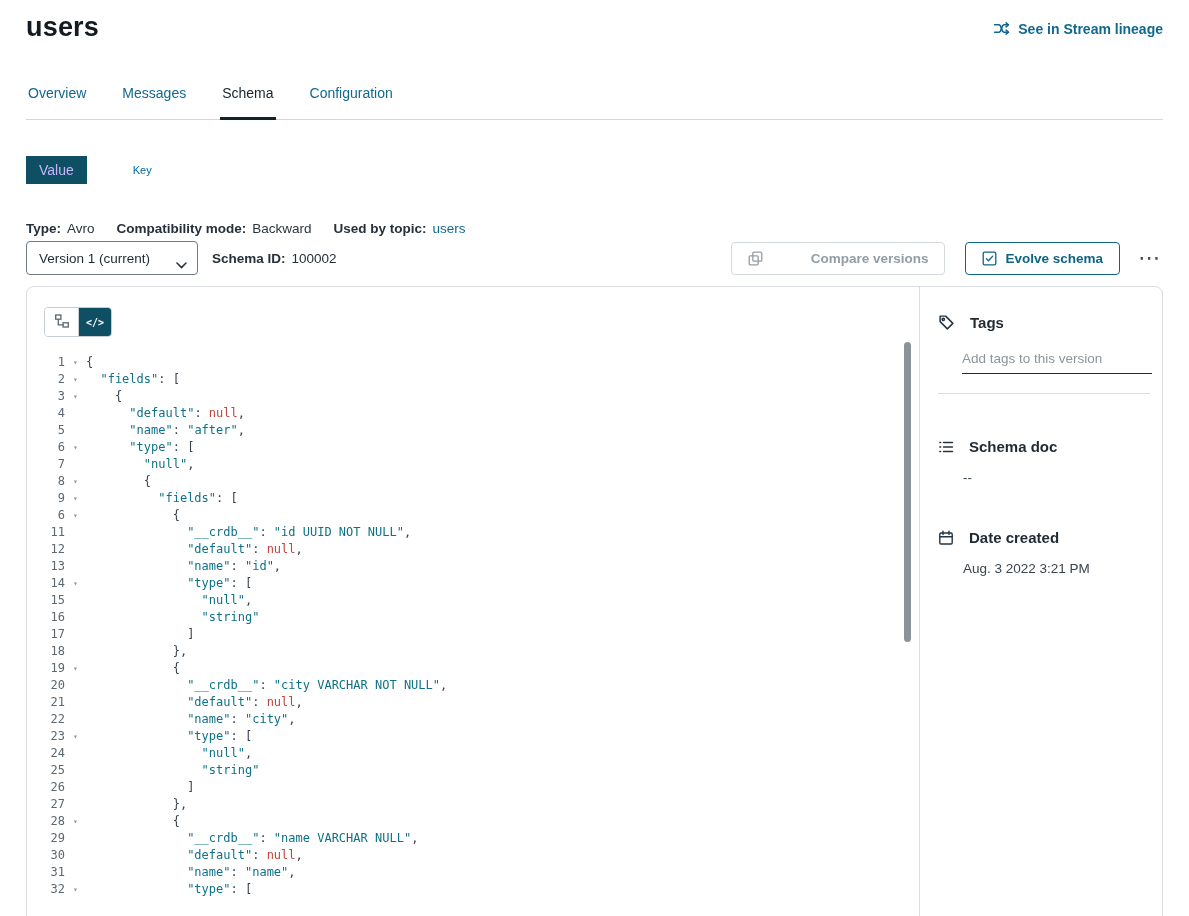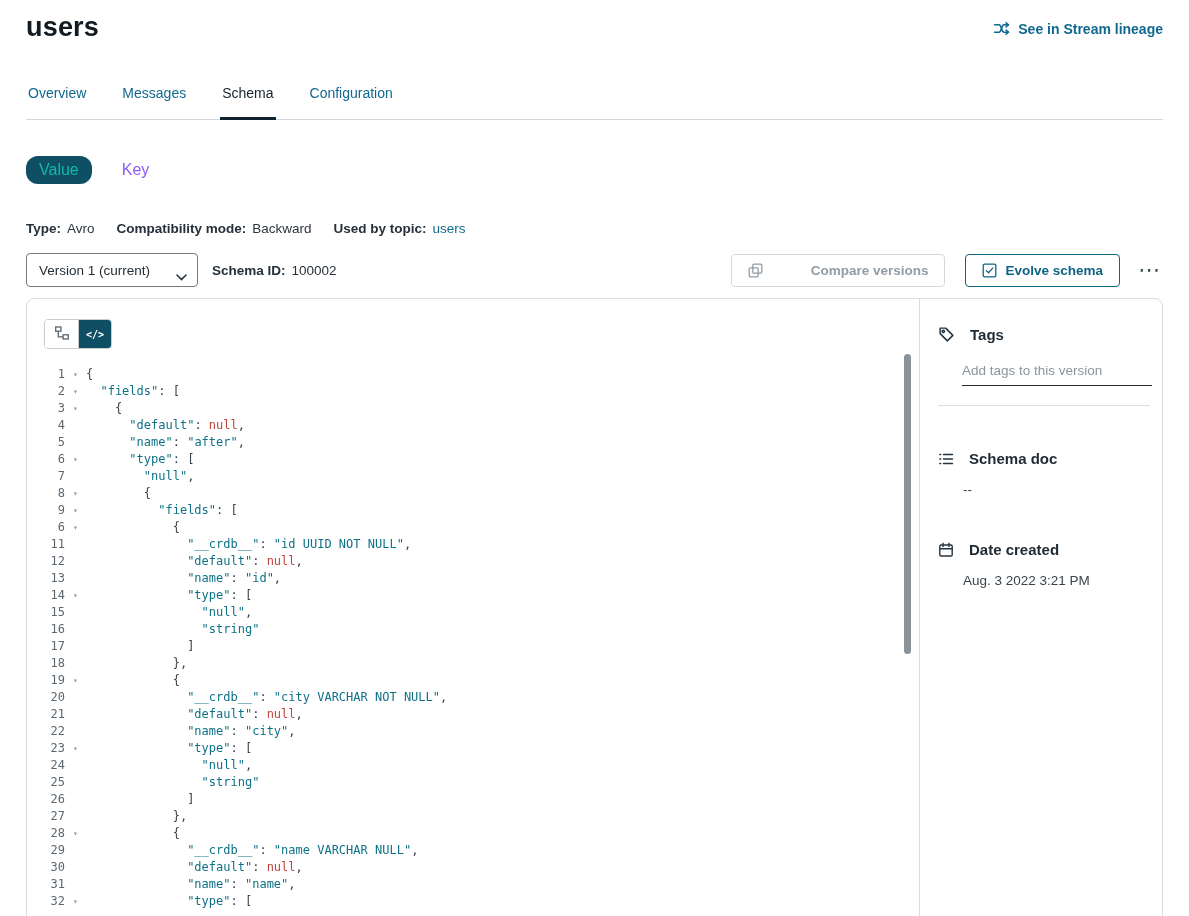--- a/index.html
+++ b/index.html
@@ -15,32 +15,32 @@
   .lineage svg { display:block; }
 
   
   .tabs { display:flex; gap:32px; margin-top:42px; border-bottom:1px solid #d2d7db; }
   .tab { font-size:14px; color:#11688e; padding:0 2px 18px; position:relative; cursor:pointer; }
   .tab.active { color:#16242e; }
   .tab.active::after { content:""; position:absolute; left:0; right:0; bottom:-1px; height:3px; background:#10242f; }
 
   
   .vk-row { margin-top:36px; display:flex; align-items:center; gap:30px; }
-  .btn-value { background:#0e4f63; color:#14b8a6; border:none; border-radius:12px;
-    font-size:16px; height:28px; padding:0 13px; cursor:pointer; font-family:inherit; }
-  .key-link { color:#8b5cf6; font-size:16px; cursor:pointer; text-decoration:none; }
+  .btn-value { background:#0e4f63; color:#c4b5fd; border:none; border-radius:0;
+    font-size:14px; height:28px; padding:0 13px; cursor:pointer; font-family:inherit; }
+  .key-link { color:#0369a1; font-size:11px; cursor:pointer; text-decoration:none;margin-left:16px; }
 
   
   .meta-row { margin-top:37px; font-size:13.5px; color:#2b353d; display:flex; gap:22px; align-items:baseline;text-align:right; }
   .meta-group { display:inline-flex; gap:6px; align-items:baseline; }
   .meta-group b { font-weight:700; color:#26303a; }
   .topic-link { color:#11688e; text-decoration:none; cursor:pointer; }
 
   
-  .version-row { margin-top:17px; display:flex; align-items:center; }
+  .version-row { margin-top:5px; display:flex; align-items:center; }
   .select-wrap { position:relative; display:inline-block; }
   .select-wrap select { -webkit-appearance:none; appearance:none; width:172px; height:34px;
     border:1px solid #6f7a82; border-radius:4px; background:#fff; font-size:13.5px;
     color:#1f2a33; padding:0 30px 0 12px; font-family:inherit; cursor:pointer; }
   .chev { position:absolute; right:11px; top:14px; pointer-events:none; }
   .schema-id { margin-left:14px; font-size:13.5px; display:inline-flex; gap:6px; }
   .schema-id b { font-weight:700; }
   .spacer { flex:1; }
   .btn-outline { display:inline-flex; align-items:center; gap:8px; height:33px; padding:0 16px;
     background:#fff; border-radius:4px; font-size:13.5px; font-weight:600; cursor:pointer; font-family:inherit; }

